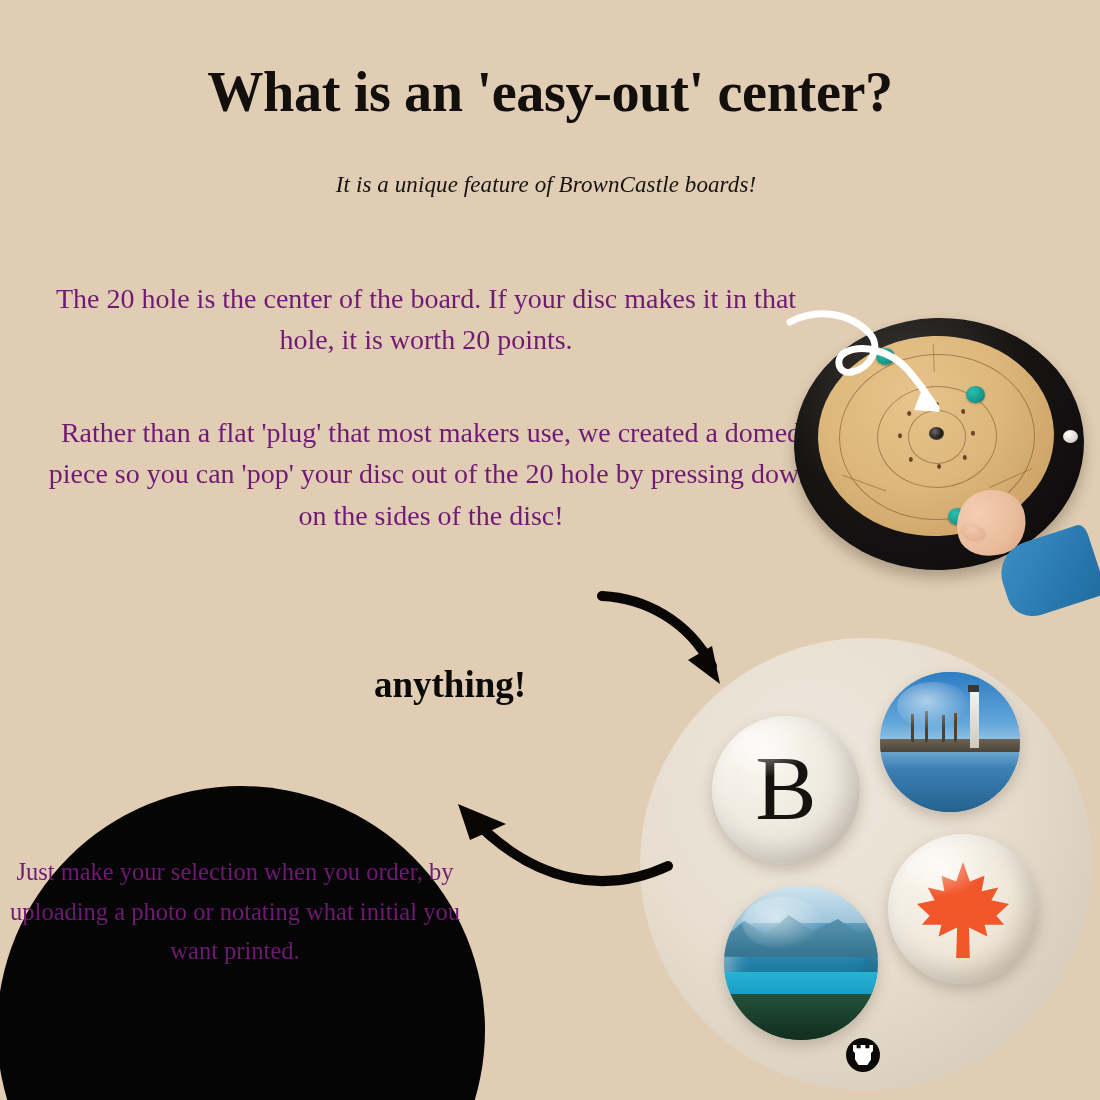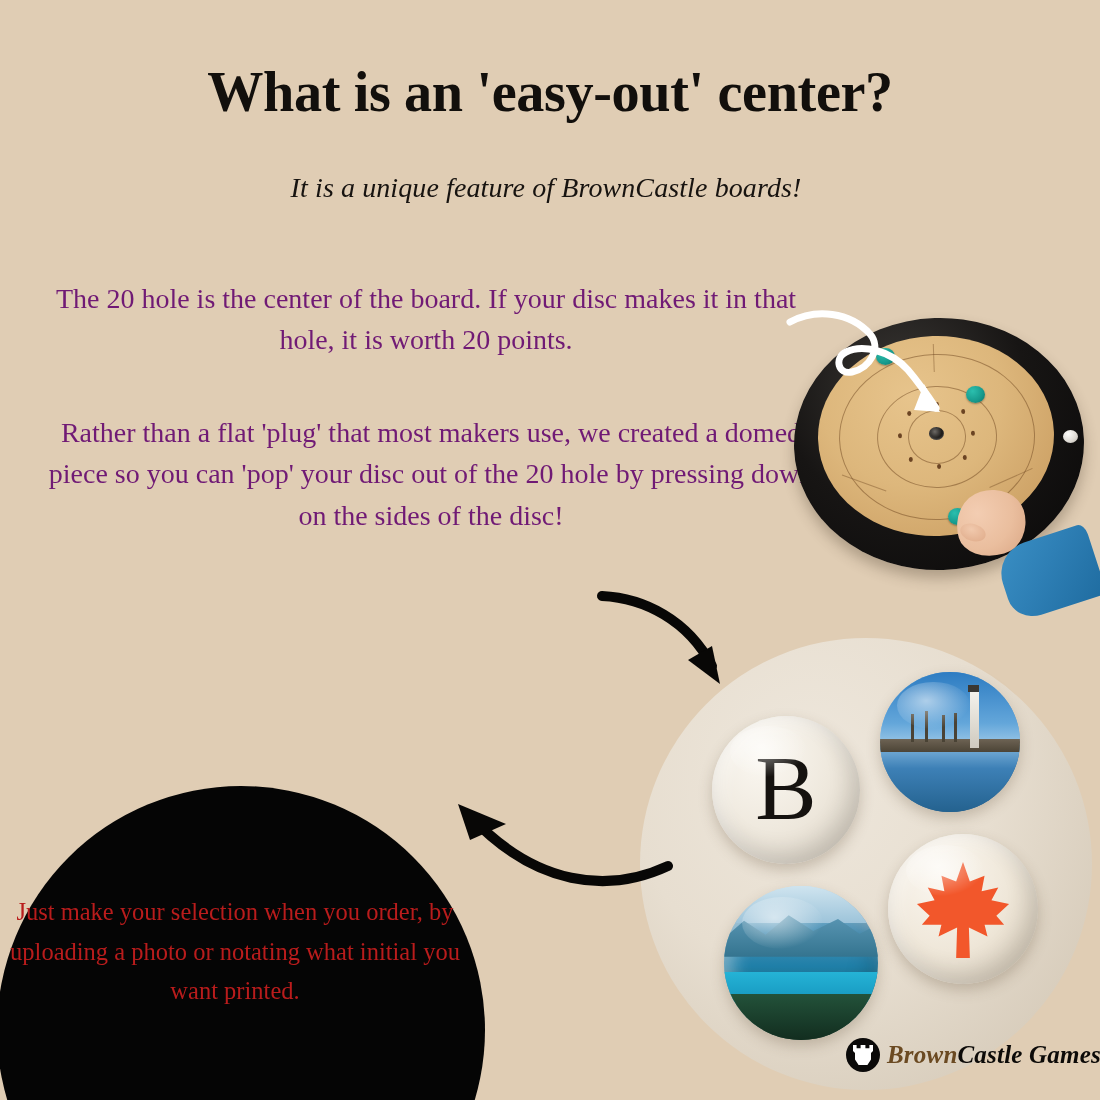--- a/index.html
+++ b/index.html
@@ -34,21 +34,21 @@
     transform: scaleX(0.97);
     color: #120f0c;
   }
   .subhead {
     position: absolute;
     top: 172px;
     left: 0;
     width: 1092px;
     text-align: center;
     font-style: italic;
-    font-size: 28px;
+    font-size: 23px;
     letter-spacing: 0.1px;
     color: #171310;
   }
 
   
   .para {
     position: absolute;
     text-align: center;
     font-size: 28px;
     line-height: 1.48;
@@ -85,24 +85,24 @@
     left: -3px;
     top: 786px;
     width: 488px;
     height: 488px;
     border-radius: 50%;
     background: #050505;
   }
   .note-text {
     position: absolute;
     left: 10px;
-    top: 892px;
+    top: 852px;
     width: 450px;
     text-align: center;
-    color: #b91c1c;
+    color: #701a75;
     font-size: 24.5px;
     line-height: 1.62;
   }
 
   
   .board-photo {
     position: absolute;
     left: 788px;
     top: 308px;
     width: 304px;
@@ -351,20 +351,21 @@
 
   <div class="headline">What is an 'easy-out' center?</div>
 
   <div class="subhead">It is a unique feature of BrownCastle boards!</div>
 
   <div class="para" id="para-one">The 20 hole is the center of the board.  If your disc makes it in that hole, it is worth 20 points.</div>
 
   <div class="para" id="para-two">Rather than a flat 'plug' that most makers use, we created a domed piece so you can 'pop' your disc out of the 20 hole by pressing down on the sides of the disc!</div>
 
   <div class="callout">
+    <div>anything!</div>
   </div>
 
   <div class="note-circle"></div>
   <div class="note-text">Just make your selection when you order, by uploading a photo or notating what initial you want printed.</div>
 
   <div class="board-photo">
     <div class="board-rim"></div>
     <div class="board-face">
       <div class="ring r1"></div>
       <div class="ring r2"></div>
@@ -439,18 +440,15 @@
 
   <svg class="arrow-svg" id="arrow-black-left" viewBox="0 0 242 116">
     <path d="M236 84 C176 112 104 104 38 34" fill="none" stroke="#080706" stroke-width="10" stroke-linecap="round"></path>
     <path d="M26 22 L74 42 L38 58 Z" fill="#080706"></path>
   </svg>
 
   <div class="logo">
     <div class="logo-mark">
       <div class="rook"></div>
     </div>
-    <div class="logo-word">
-      <span class="brown">Brown</span><span class="castle">Castle Games</span>
-    </div>
   </div>
 
 </div>
 
 </body></html>

